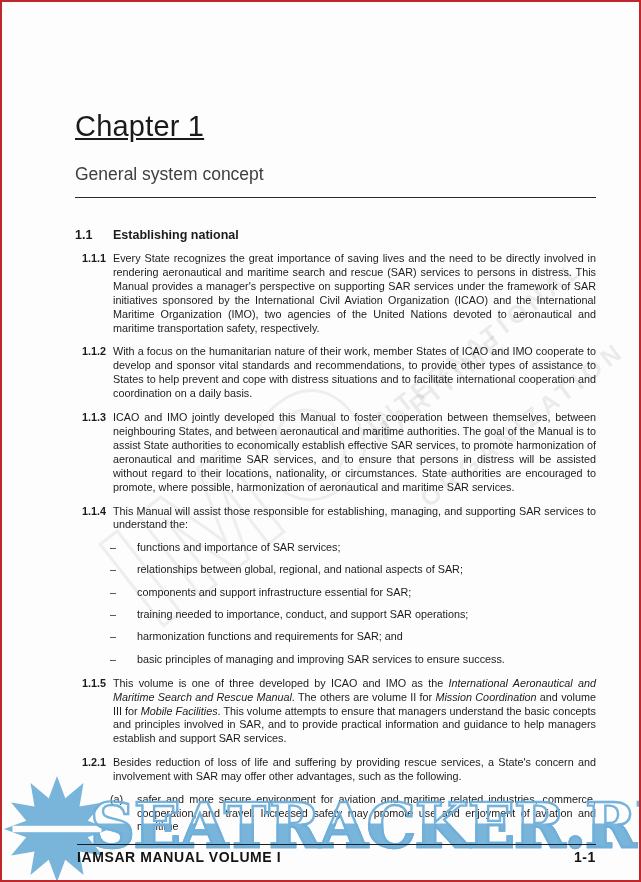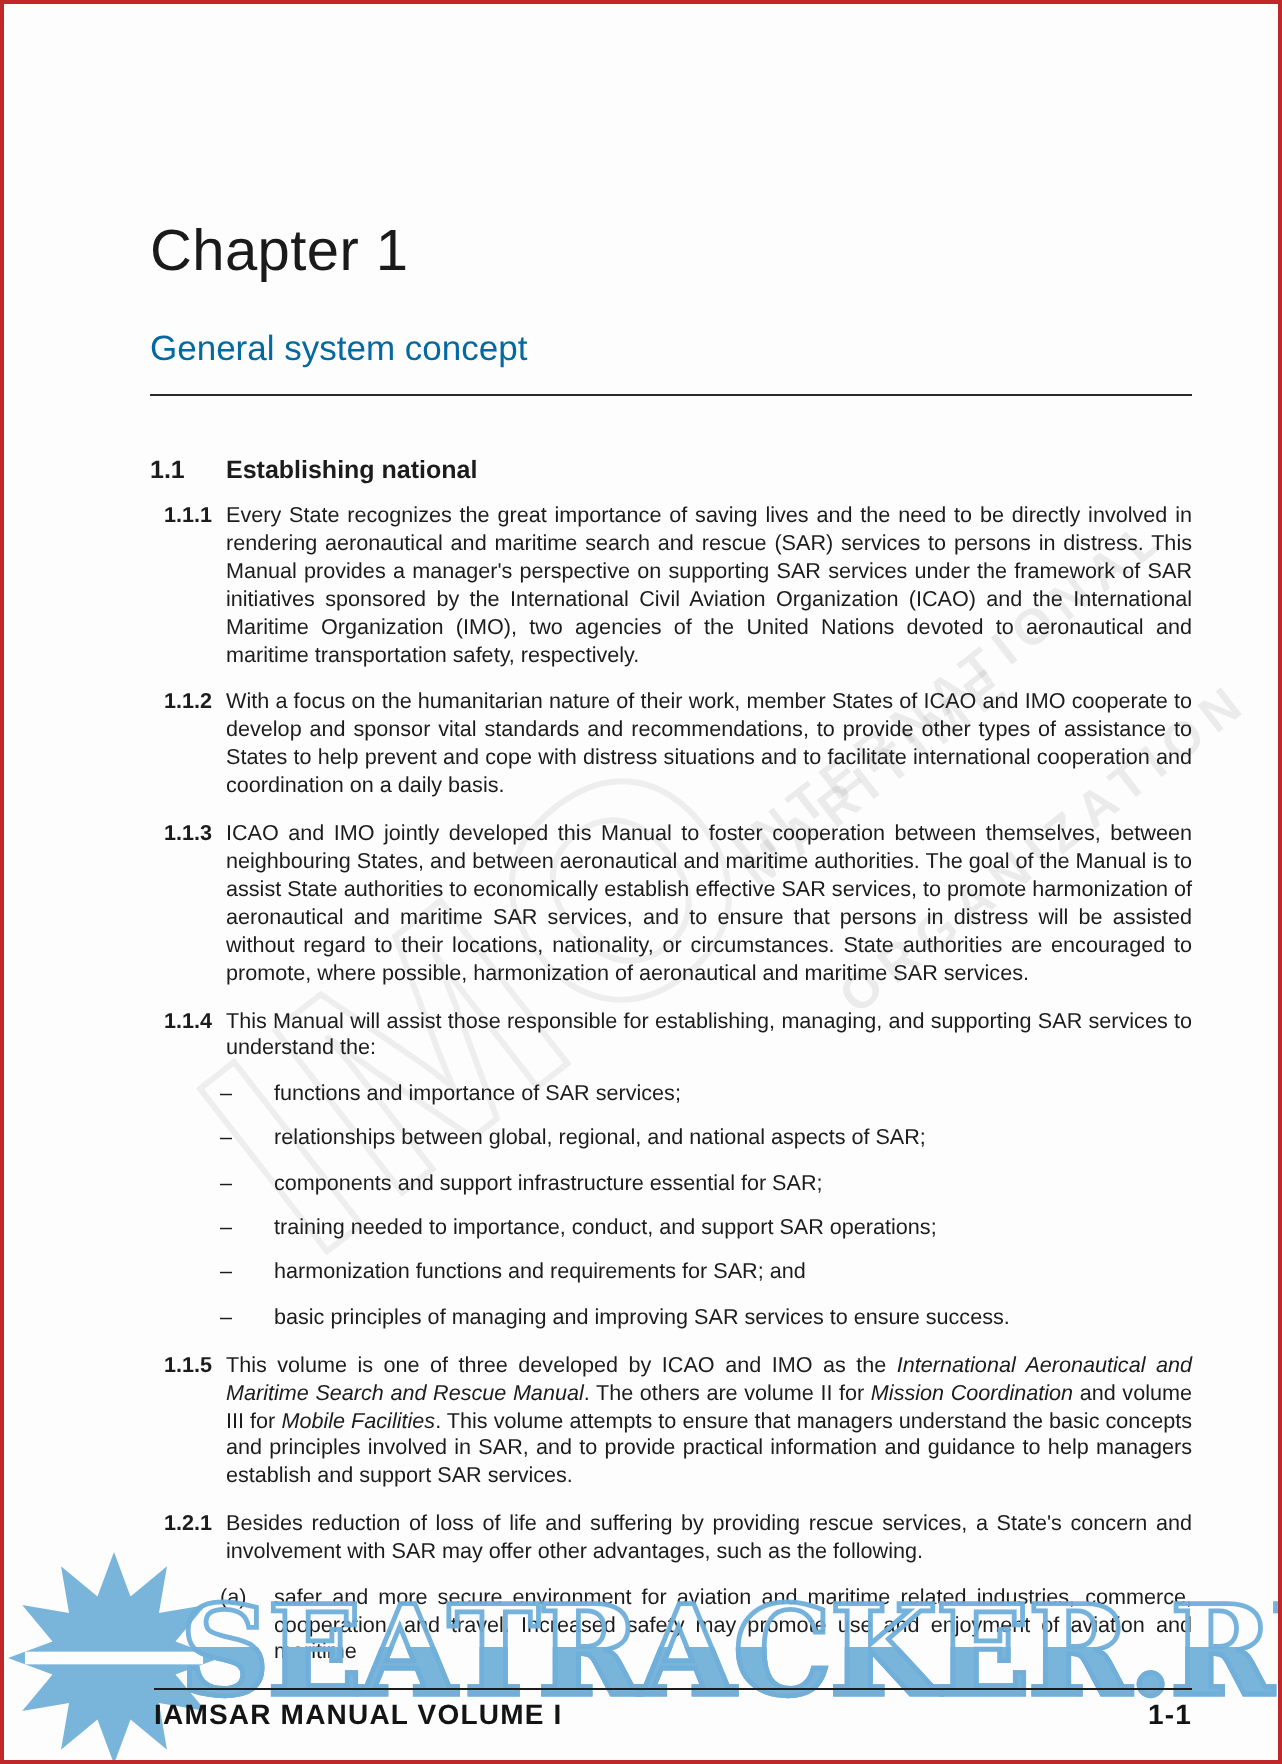--- a/index.html
+++ b/index.html
@@ -17,26 +17,27 @@
     position:relative;
     z-index:1;
     padding:0 43px 0 73px;
   }
   .chapter-title{
     margin:108px 0 0 0;
     font-size:29px;
     font-weight:normal;
     letter-spacing:0.2px;
     color:#1a1a1a;
+    text-decoration:underline;
   }
   .chapter-subtitle{
     margin:21px 0 0 0;
     font-size:17.5px;
     font-weight:normal;
-    color:#0369a1;
+    color:#404040;
   }
   .title-rule{
     margin-top:12px;
     border:none;
     border-top:1.5px solid #2a2a2a;
   }
   #sections-root{margin-top:30px;}
   .sec-head{
     display:flex;
     font-size:12.5px;

